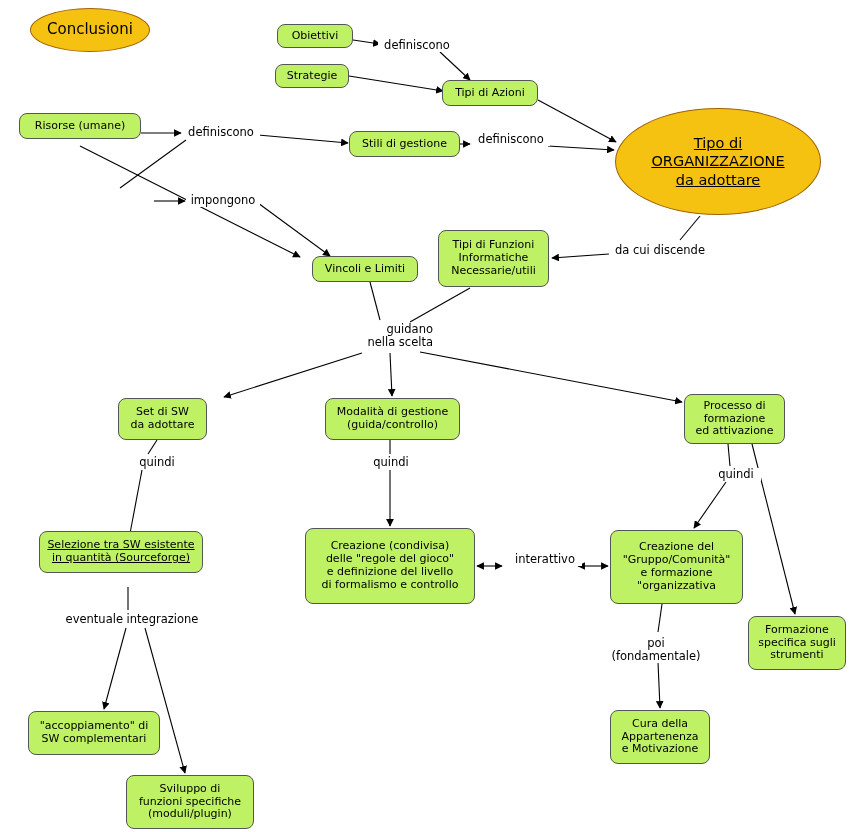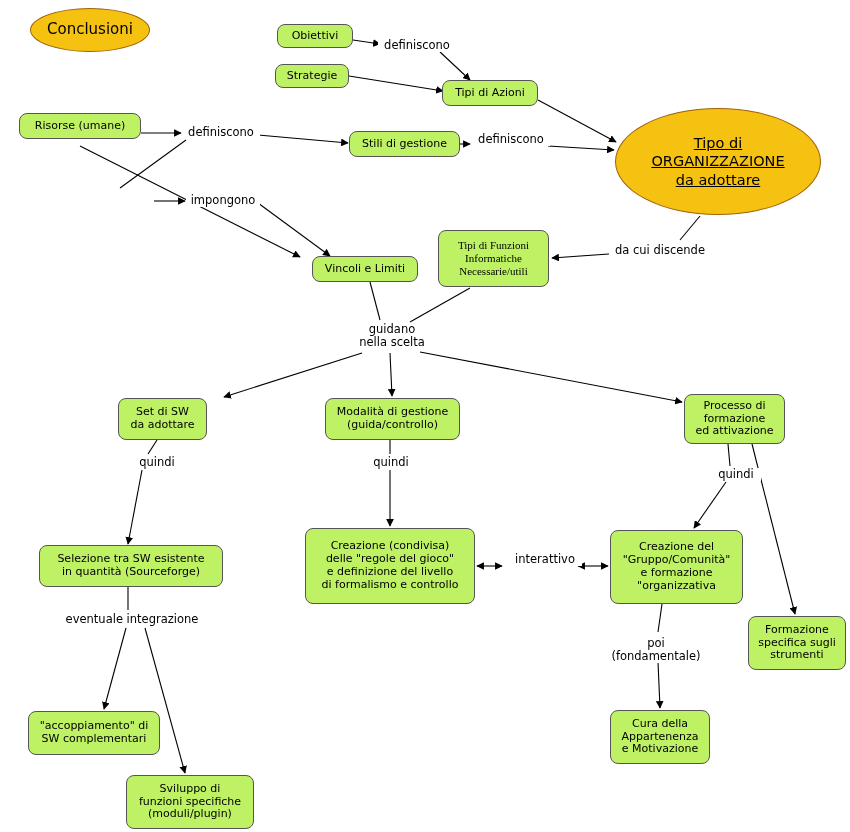--- a/index.html
+++ b/index.html
@@ -136,32 +136,32 @@
 
   <div class="node ellipse small" style="left:30px;top:8px;width:120px;height:44px;">Conclusioni</div>
   <div class="node" style="left:277px;top:24px;width:76px;height:24px;">Obiettivi</div>
   <div class="node" style="left:275px;top:64px;width:74px;height:24px;">Strategie</div>
   <div class="node" style="left:442px;top:80px;width:96px;height:26px;">Tipi di Azioni</div>
   <div class="node" style="left:19px;top:113px;width:122px;height:26px;">Risorse (umane)</div>
   <div class="node" style="left:349px;top:131px;width:111px;height:26px;">Stili di gestione</div>
   <div class="node ellipse big" style="left:615px;top:108px;width:206px;height:107px;text-decoration:underline;">Tipo di
 ORGANIZZAZIONE
 da adottare</div>
-  <div class="node" style="left:438px;top:230px;width:111px;height:57px;font-family:Liberation Serif, serif;">Tipi di Funzioni
+  <div class="node" style="left:438px;top:230px;width:111px;height:57px;">Tipi di Funzioni
 Informatiche
 Necessarie/utili</div>
   <div class="node" style="left:312px;top:256px;width:106px;height:26px;">Vincoli e Limiti</div>
   <div class="node" style="left:118px;top:398px;width:89px;height:42px;">Set di SW
 da adottare</div>
   <div class="node" style="left:325px;top:398px;width:135px;height:42px;">Modalità di gestione
 (guida/controllo)</div>
   <div class="node" style="left:684px;top:394px;width:101px;height:50px;">Processo di
 formazione
 ed attivazione</div>
-  <div class="node" style="left:39px;top:545px;width:184px;height:42px;">Selezione tra SW esistente
+  <div class="node" style="left:39px;top:531px;width:164px;height:42px;text-decoration:underline;">Selezione tra SW esistente
 in quantità (Sourceforge)</div>
   <div class="node" style="left:305px;top:528px;width:170px;height:76px;">Creazione (condivisa)
 delle "regole del gioco"
 e definizione del livello
 di formalismo e controllo</div>
   <div class="node" style="left:610px;top:530px;width:133px;height:74px;">Creazione del
 "Gruppo/Comunità"
 e formazione
 "organizzativa</div>
   <div class="node" style="left:748px;top:616px;width:98px;height:54px;">Formazione
@@ -174,21 +174,21 @@
 SW complementari</div>
   <div class="node" style="left:126px;top:775px;width:128px;height:54px;">Sviluppo di
 funzioni specifiche
 (moduli/plugin)</div>
 
   <div class="edge-label" style="left:378px;top:39px;width:76px;">definiscono</div>
   <div class="edge-label" style="left:182px;top:126px;width:76px;">definiscono</div>
   <div class="edge-label" style="left:472px;top:133px;width:76px;">definiscono</div>
   <div class="edge-label" style="left:186px;top:194px;width:72px;">impongono</div>
   <div class="edge-label" style="left:609px;top:244px;width:100px;">da cui discende</div>
-  <div class="edge-label" style="left:350px;top:323px;width:82px;">guidano
+  <div class="edge-label" style="left:350px;top:323px;width:82px;text-align:right;">guidano
 nella scelta</div>
   <div class="edge-label" style="left:132px;top:456px;width:48px;">quindi</div>
   <div class="edge-label" style="left:366px;top:456px;width:48px;">quindi</div>
   <div class="edge-label" style="left:711px;top:468px;width:48px;">quindi</div>
   <div class="edge-label" style="left:56px;top:613px;width:150px;">eventuale integrazione</div>
   <div class="edge-label" style="left:508px;top:553px;width:72px;">interattivo</div>
   <div class="edge-label" style="left:603px;top:637px;width:104px;">poi
 (fondamentale)</div>
 
 </div>

